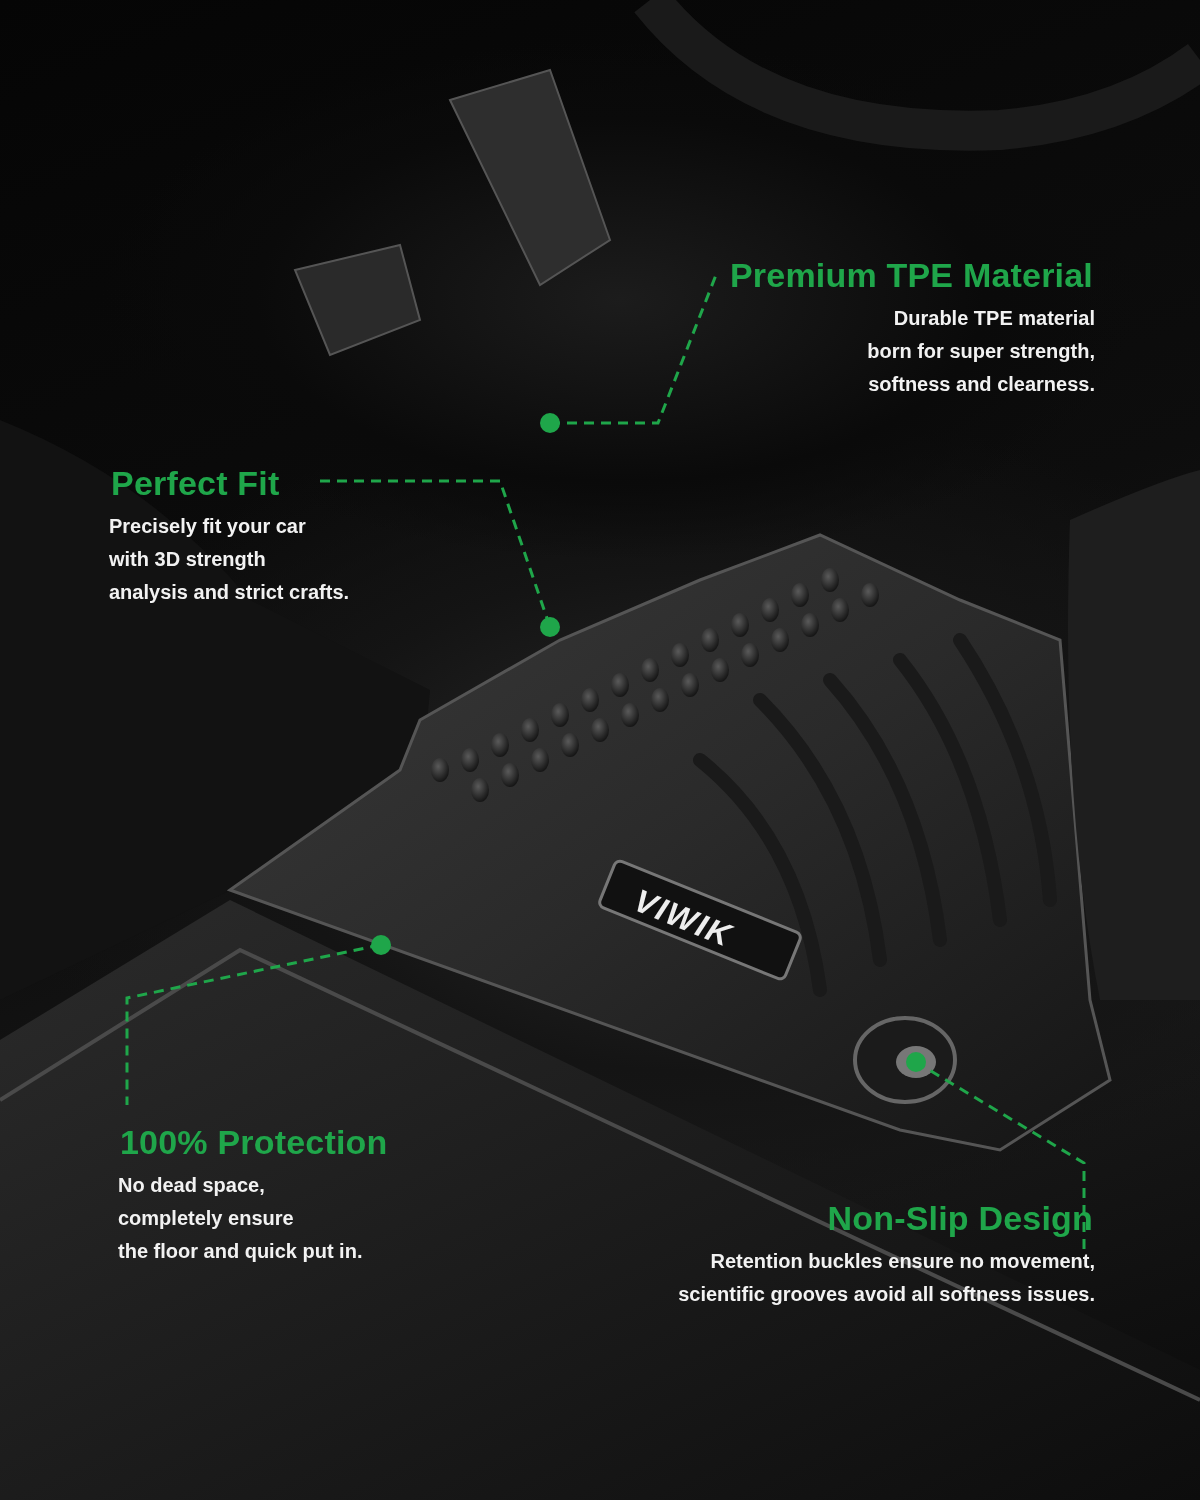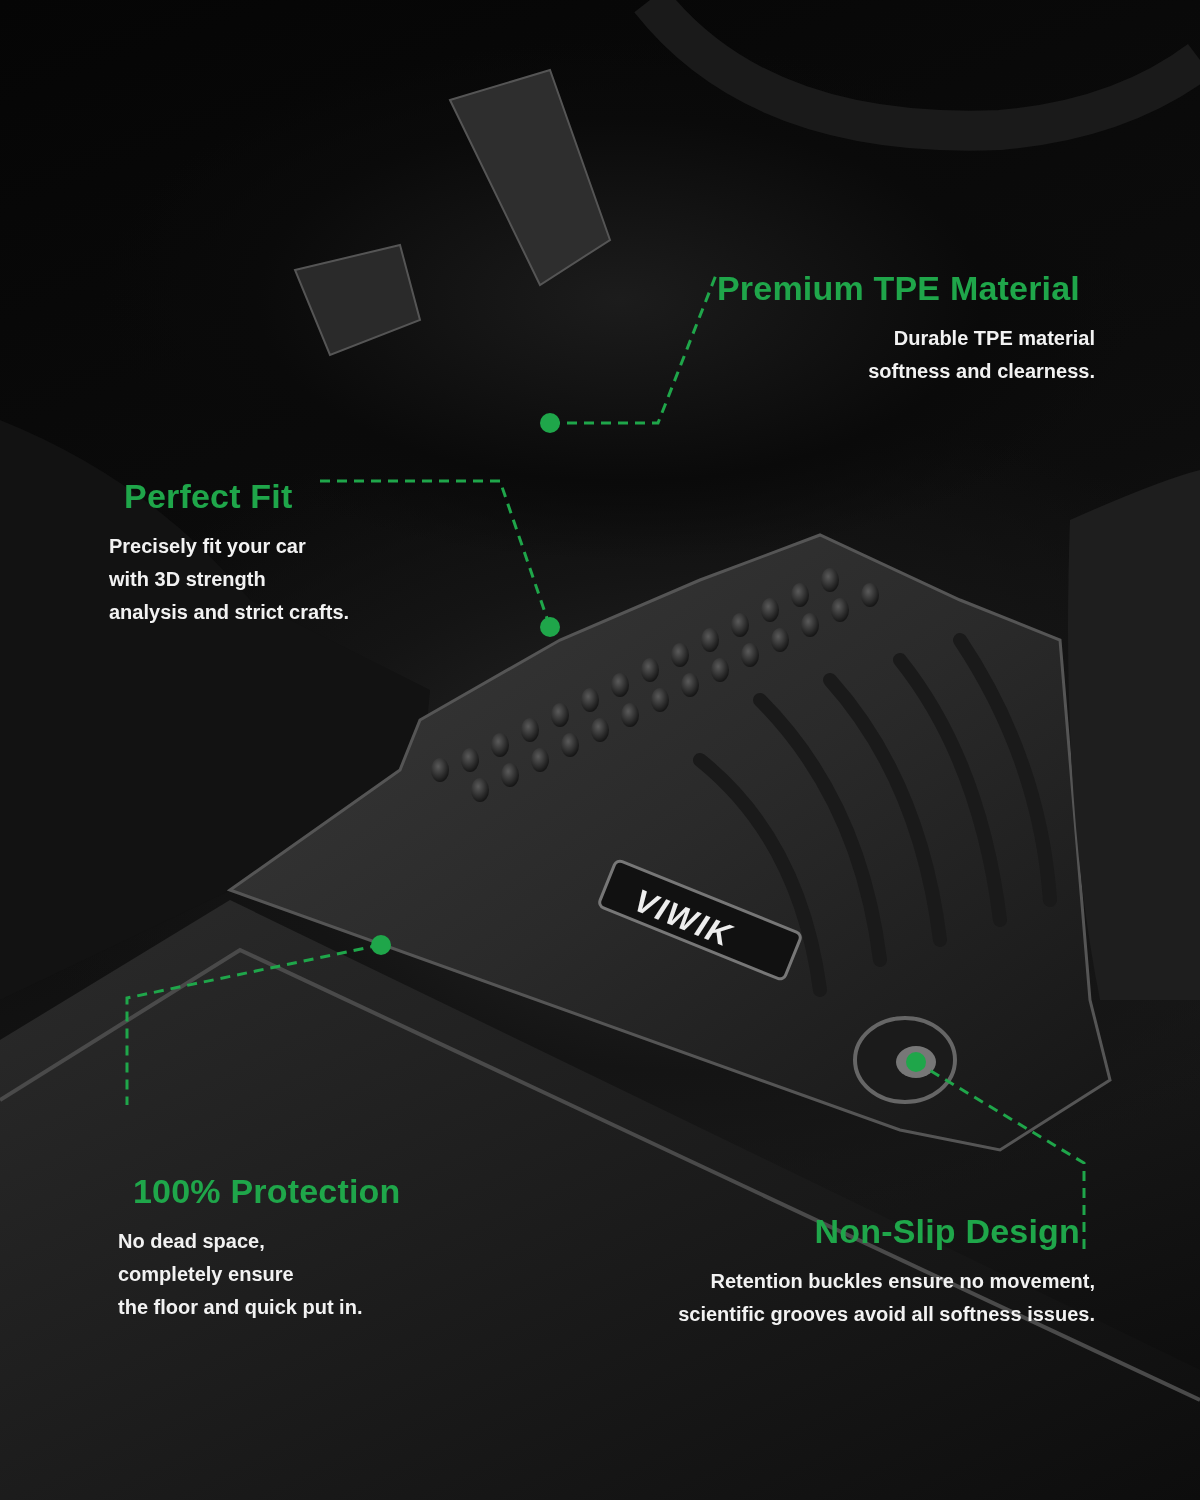--- a/index.html
+++ b/index.html
@@ -3,21 +3,21 @@
 <meta charset="utf-8">
 <style>
   html,body{margin:0;padding:0;background:#000;}
   body{width:1200px;height:1500px;position:relative;overflow:hidden;font-family:"Liberation Sans","DejaVu Sans",sans-serif;}
   .scene{position:absolute;inset:0;background:
     radial-gradient(ellipse 520px 260px at 620px 300px, #1c1c1c 0%, #0a0a0a 70%, transparent 100%),
     radial-gradient(ellipse 700px 420px at 700px 820px, #2a2a2a 0%, #141414 60%, transparent 100%),
     linear-gradient(160deg,#050505 0%,#0d0d0d 45%,#1a1a1a 70%,#0a0a0a 100%);}
   svg.art{position:absolute;left:0;top:0;}
   .callout{position:absolute;}
-  .callout h2{margin:15px;color:#1fa64a;font-weight:700;font-size:34px;letter-spacing:0.2px;line-height:1.1;}
+  .callout h2{margin:2px;color:#1fa64a;font-weight:700;font-size:34px;letter-spacing:0.2px;line-height:1.1;}
   .callout p{margin:8px 0 0 0;color:#f2f2f2;font-weight:700;font-size:20px;line-height:33px;}
   .right{text-align:right;}
   .line{display:block;}
 </style>
 </head>
 <body>
 
 <div class="scene"></div>
 
 <svg class="art" width="1200" height="1500" viewBox="0 0 1200 1500">
@@ -116,34 +116,35 @@
     <circle cx="916" cy="1062" r="10"></circle>
   </g>
 </svg>
 
 <div style="position:absolute;left:632px;top:900px;transform:rotate(22deg);color:#eee;font-weight:700;font-style:italic;font-size:32px;letter-spacing:2px;">VIWIK</div>
 
 <div class="callout right" style="right:105px;top:255px;width:480px;">
   <h2>Premium TPE Material</h2>
   <p>
     <span class="line">Durable TPE material</span>
+    <span class="line">born for super strength,</span>
     <span class="line">softness and clearness.</span>
   </p>
 </div>
 
 <div class="callout" style="left:109px;top:463px;width:420px;">
   <h2>Perfect Fit</h2>
   <p>
     <span class="line">Precisely fit your car</span>
     <span class="line">with 3D strength</span>
     <span class="line">analysis and strict crafts.</span>
   </p>
 </div>
 
-<div class="callout" style="left:118px;top:1158px;width:420px;">
+<div class="callout" style="left:118px;top:1122px;width:420px;">
   <h2>100% Protection</h2>
   <p>
     <span class="line">No dead space,</span>
     <span class="line">completely ensure</span>
     <span class="line">the floor and quick put in.</span>
   </p>
 </div>
 
 <div class="callout right" style="right:105px;top:1198px;width:620px;">
   <h2>Non-Slip Design</h2>

